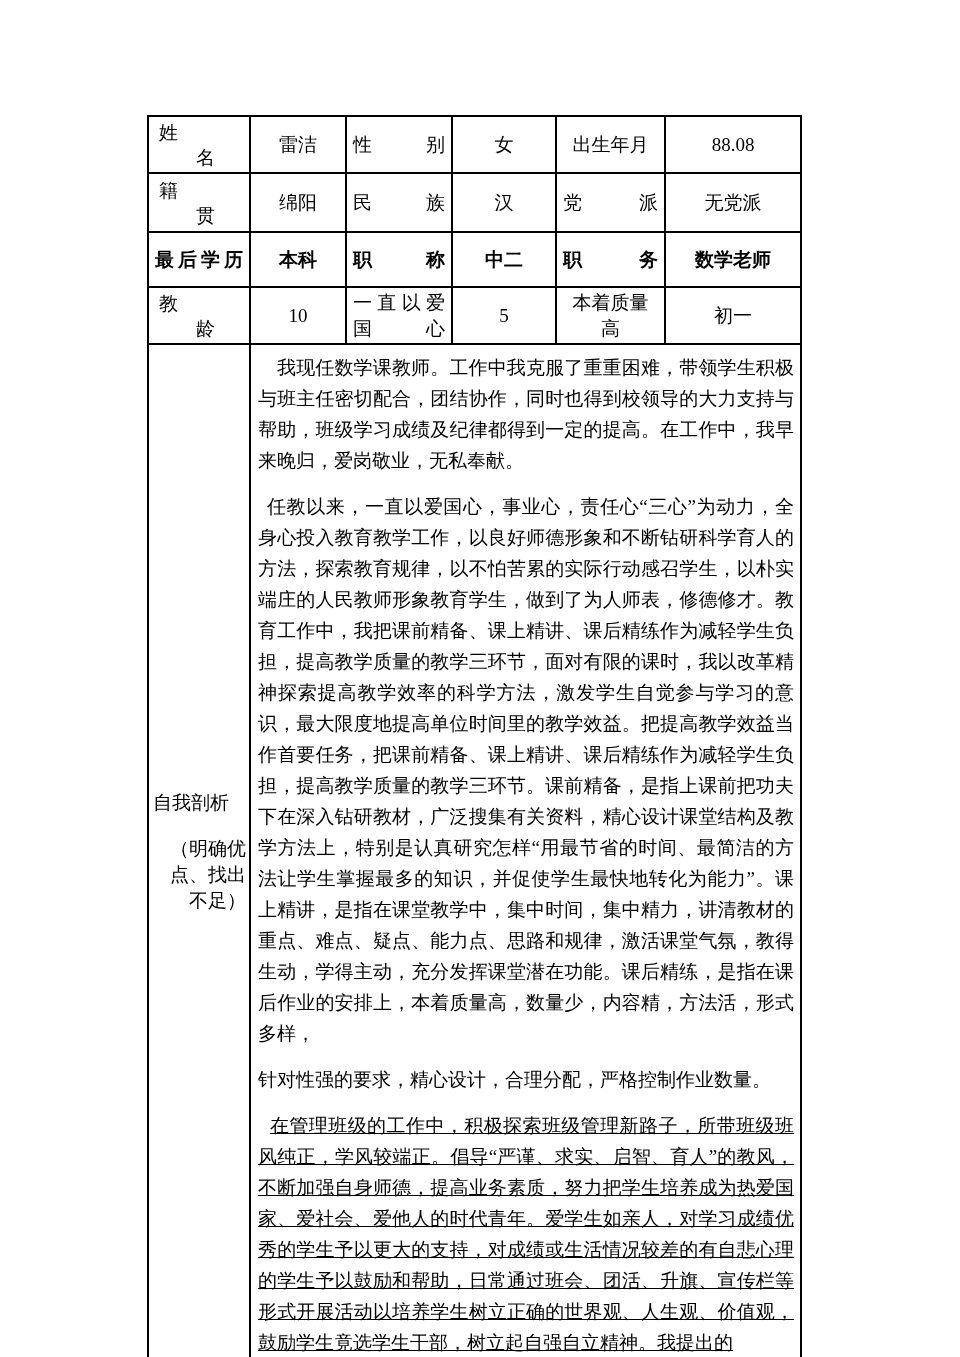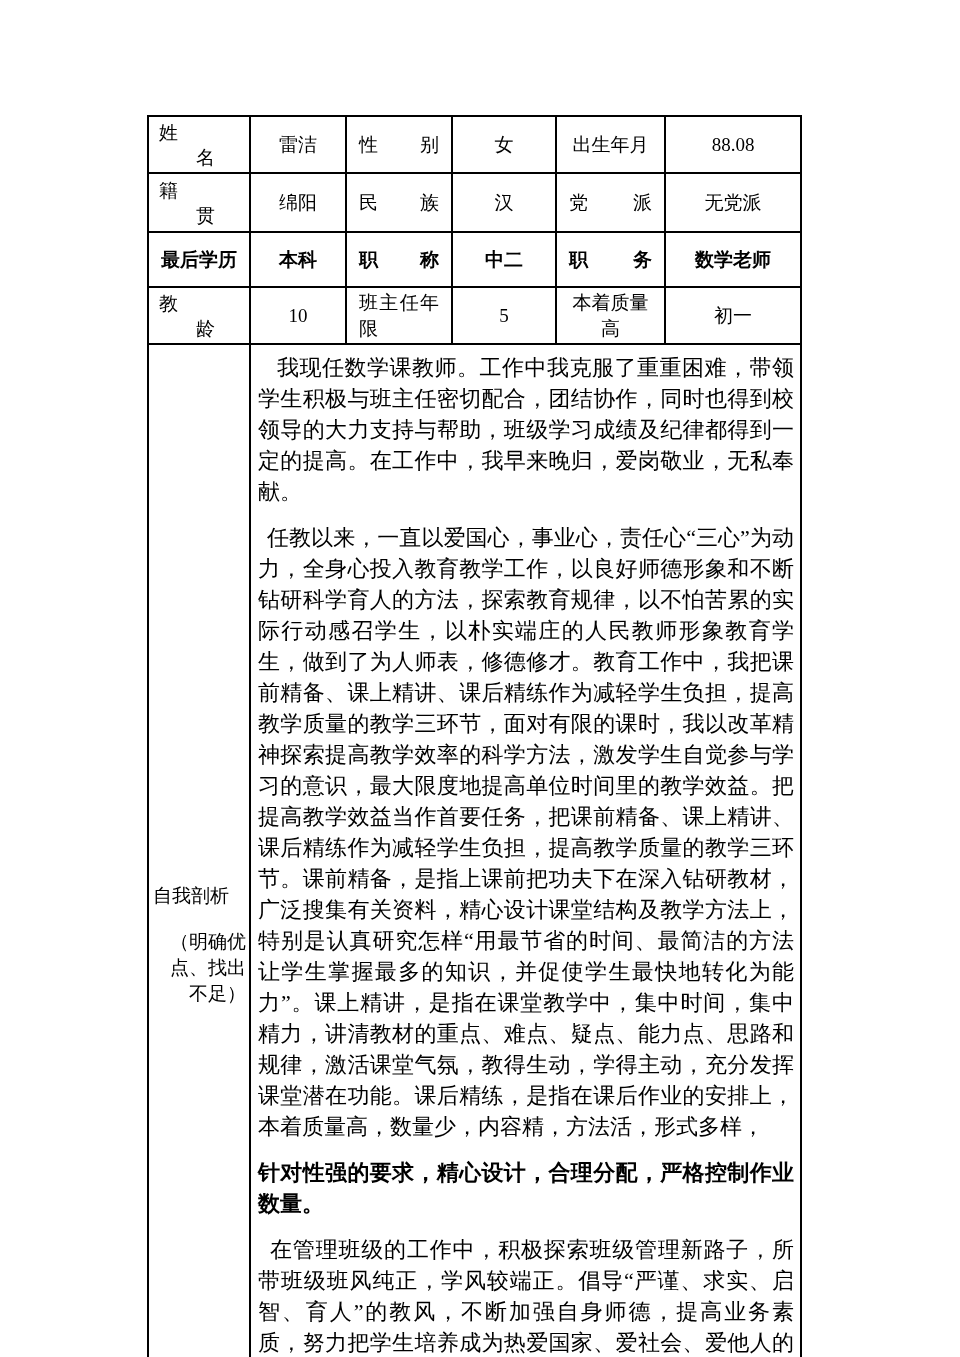--- a/index.html
+++ b/index.html
@@ -36,21 +36,21 @@
 
   
   td.two-line { vertical-align: middle; line-height: 25px; }
   td.two-line .tl1 { display: block; padding-left: 9px; }
   td.two-line .tl2 { display: block; padding-left: 46px; }
 
   
   td.spread {
     text-align: justify;
     text-align-last: justify;
-    padding: 0 12px;
+    padding: 0 6px;
     margin-top: 12px;
   }
   
   td.labc { text-align: center; padding: 0 12px; }
 
   
   td.val { text-align: center; padding: 0 16px; }
 
   
   td.sa-label { vertical-align: middle; padding: 0 3px 0 4px; }
@@ -59,26 +59,26 @@
 
   
   td.sa-body {
     vertical-align: top;
     padding: 7px 6px 0 7px;
   }
   td.sa-body p {
     margin: 0 0 15px 0;
     text-align: justify;
     line-height: 31px;
-    font-size: 22px;
+    font-size: 19px;
   }
-  td.sa-body p:last-child { margin-bottom: 0; }
+  td.sa-body p:last-child { margin-bottom: 0; text-decoration: underline; }
   .indent-1 { text-indent: 19px; }
   .indent-half { text-indent: 9px; }
-  .indent-0 { text-indent: 0; font-weight: bold; }
+  .indent-0 { text-indent: 0; }
   .indent-med { text-indent: 12px; }
 </style>
 </head>
 <body>
 
 <table class="form">
   <colgroup>
     <col style="width:102px">
     <col style="width:96px">
     <col style="width:106px">
@@ -120,21 +120,21 @@
     <td class="spread">职务</td>
     <td class="val">数学老师</td>
   </tr>
 
   <tr class="r4">
     <td class="two-line">
       <span class="tl1">教</span>
       <span class="tl2">龄</span>
     </td>
     <td class="val">10</td>
-    <td class="spread">班主任年限</td>
+    <td class="spread">一直以爱国心</td>
     <td class="val">5</td>
     <td class="labc">本着质量高</td>
     <td class="val">初一</td>
   </tr>
 
   <tr class="r5">
     <td class="sa-label">
       <div class="sa-title">自我剖析</div>
       <div class="sa-note">（明确优点、找出不足）</div>
     </td>

